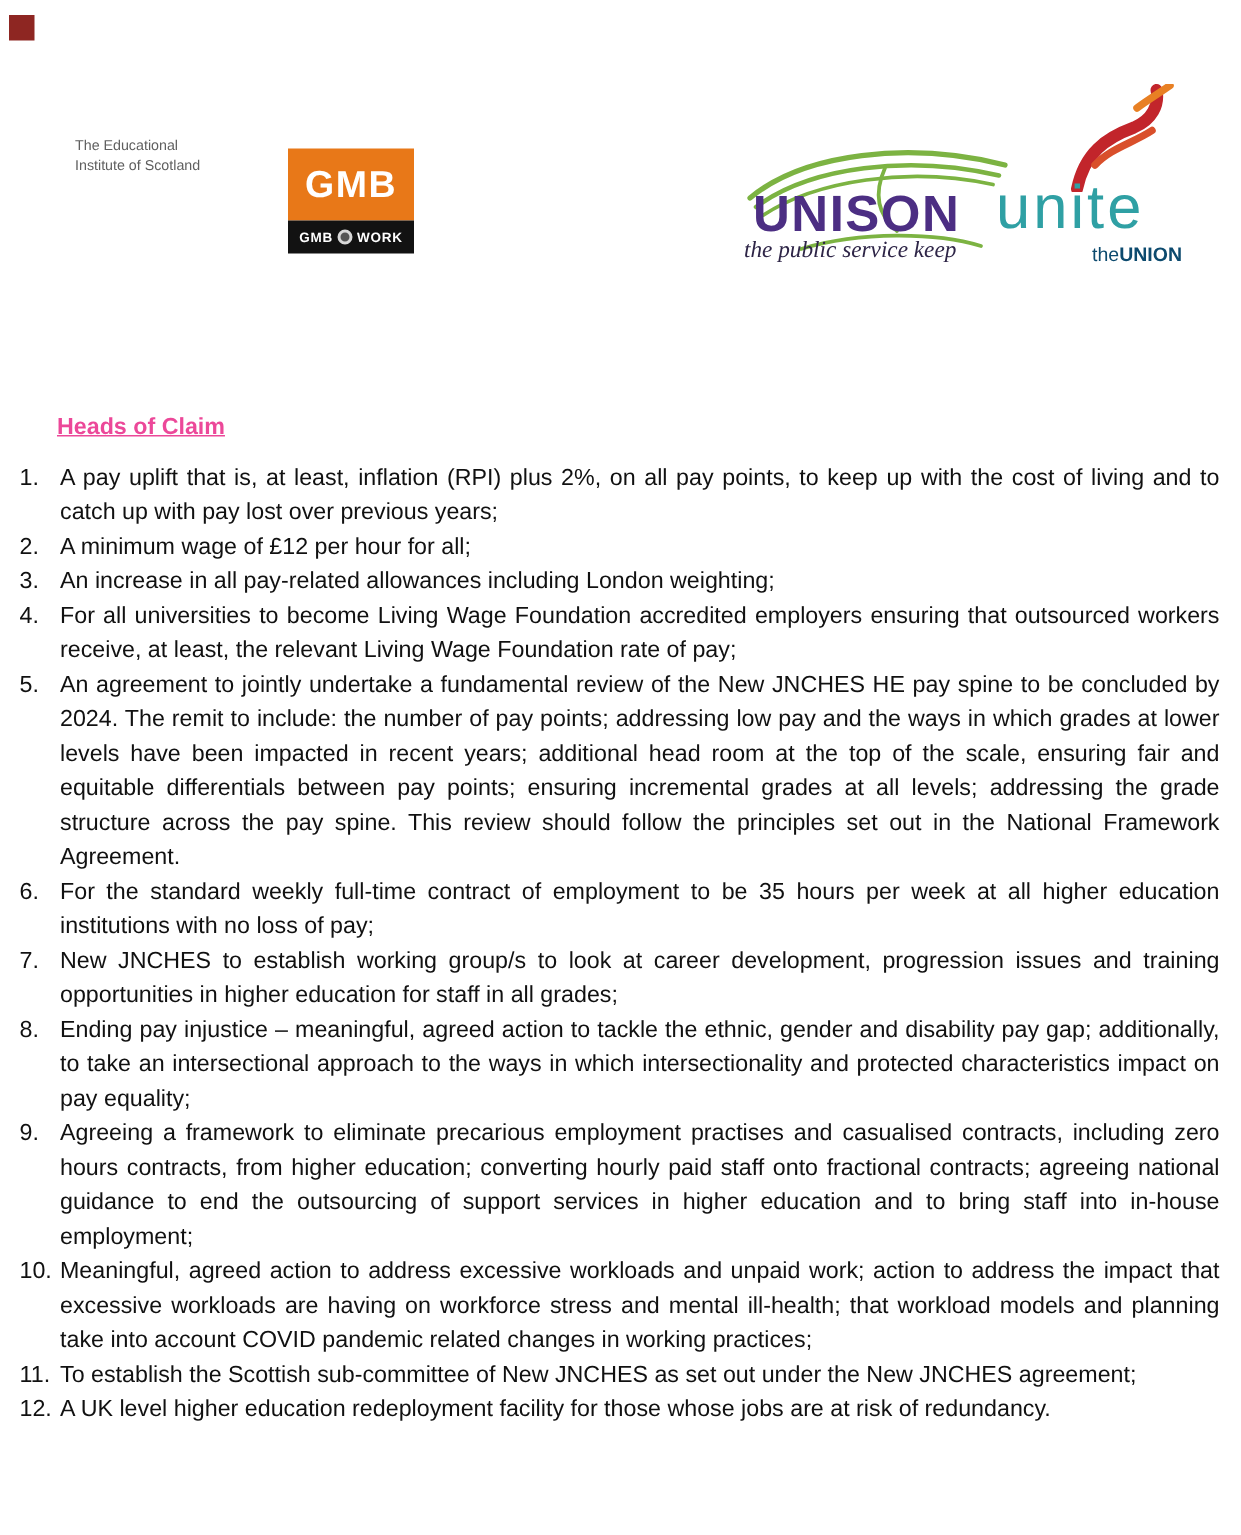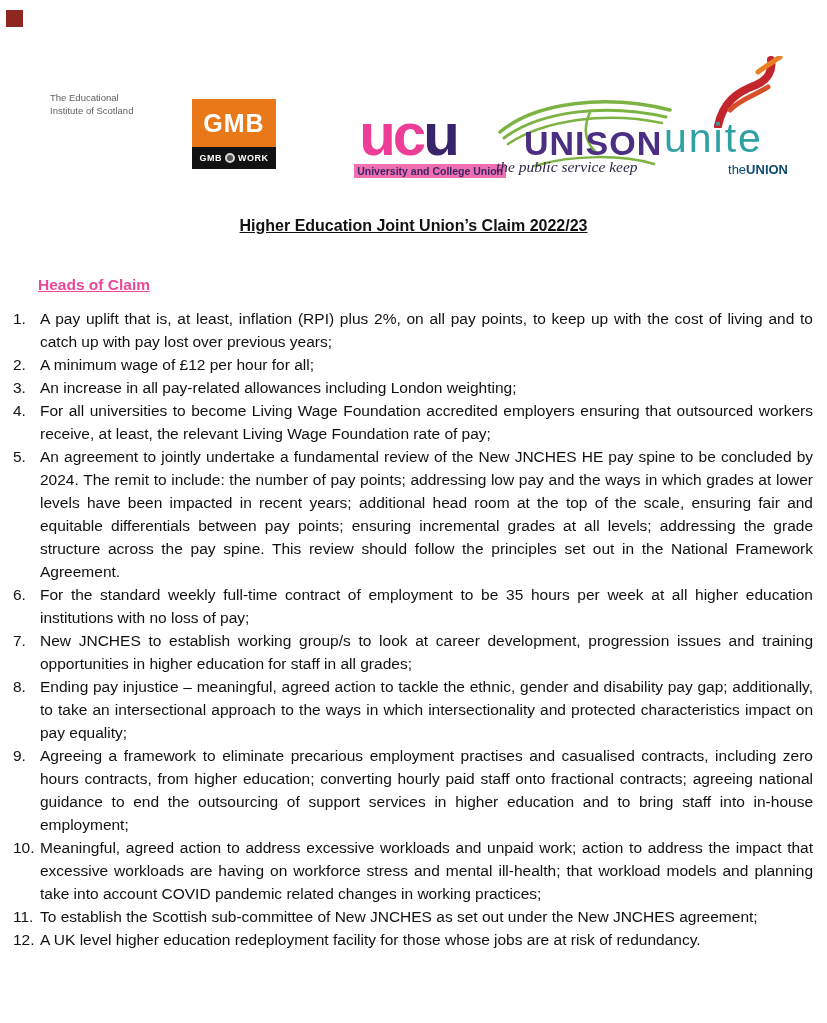--- a/index.html
+++ b/index.html
@@ -60,21 +60,21 @@
   .ucu-tagline span {
     display:inline-block; background:#ef6fb0; color:#3a2566;
     font-weight:bold; font-size:10.5px; padding:1px 3px;
   }
 
   
   .logo-unison { left:494px; top:92px; width:186px; height:85px; }
   .unison-svg { position:absolute; left:0; top:0; }
   .unison-word {
     position:absolute; left:8px; top:32px;
-    font-weight:bold; font-size:34px; color:#4c2e83; letter-spacing:1px;margin-left:22px;
+    font-weight:bold; font-size:34px; color:#4c2e83; letter-spacing:1px;
   }
   .unison-tagline {
     position:absolute; left:2px; top:66px; width:184px;
     font-family:"Liberation Serif", serif; font-style:italic;
     font-size:15.5px; color:#2e2547; white-space:nowrap;
   }
 
   
   .logo-unite { left:664px; top:56px; width:128px; height:122px; }
   .unite-flame { position:absolute; left:46px; top:0; }
@@ -127,28 +127,20 @@
       <div class="gmb-top">
         <span class="gmb-word">GMB</span>
       </div>
       <div class="gmb-bar">
         <span>GMB</span>
         <span class="gmb-circle"></span>
         <span>WORK</span>
       </div>
     </div>
 
-    <div class="logo logo-ucu">
-      <div class="ucu-word">
-        <span class="ucu-pink">uc</span><span class="ucu-purple">u</span>
-      </div>
-      <div class="ucu-tagline">
-        <span>University and College Union</span>
-      </div>
-    </div>
 
     <div class="logo logo-unison">
       <svg class="unison-svg" width="186" height="85" viewBox="0 0 186 85">
         <path d="M6,40 C42,10 112,2 176,18" fill="none" stroke="#7cb342" stroke-width="3.5" stroke-linecap="round"></path>
         <path d="M10,46 C46,19 112,11 172,25" fill="none" stroke="#7cb342" stroke-width="3" stroke-linecap="round"></path>
         <path d="M14,52 C50,28 112,19 168,31" fill="none" stroke="#7cb342" stroke-width="2.5" stroke-linecap="round"></path>
         <path d="M96,20 C88,38 92,52 104,62" fill="none" stroke="#7cb342" stroke-width="2.5" stroke-linecap="round"></path>
         <path d="M40,74 C80,62 130,63 160,72" fill="none" stroke="#7cb342" stroke-width="2.5" stroke-linecap="round"></path>
       </svg>
       <div class="unison-word">UNISON</div>
@@ -162,21 +154,20 @@
         <path d="M48,16 C56,10 63,6 70,1" fill="none" stroke="#e88024" stroke-width="5" stroke-linecap="round"></path>
       </svg>
       <div class="unite-word">unite</div>
       <div class="unite-strap">
         <span>the</span><span class="bold">UNION</span>
       </div>
     </div>
 
   </div>
 
-  <div class="doc-title">Higher Education Joint Union’s Claim 2022/23</div>
 
   <div class="section-heading">Heads of Claim</div>
 
   <ol class="claims">
     <li>
         <span class="num">1.</span>
         <span class="txt">A pay uplift that is, at least, inflation (RPI) plus 2%, on all pay points, to keep up with the cost of living and to catch up with pay lost over previous years;</span>
       </li>
     <li>
         <span class="num">2.</span>

